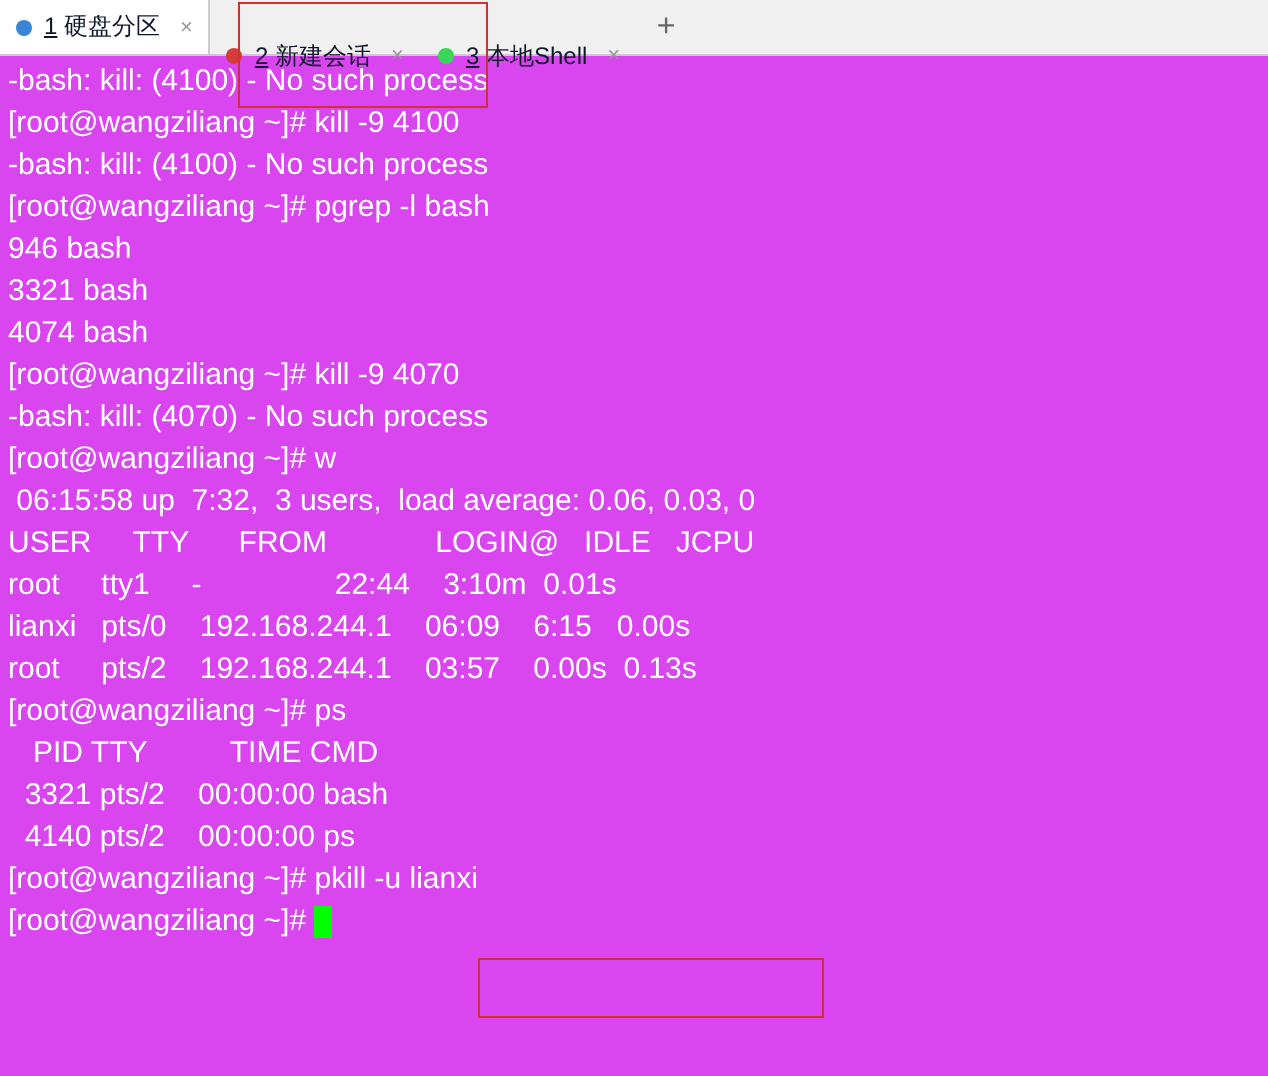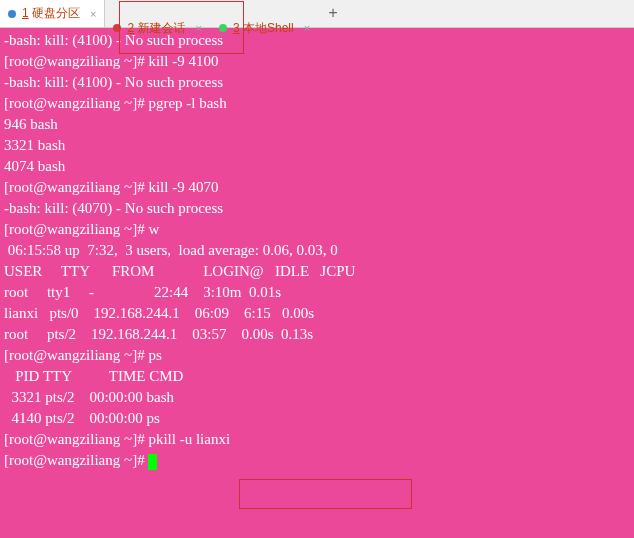--- a/index.html
+++ b/index.html
@@ -38,44 +38,44 @@
 }
 .tab-dot {
   width: 8px;
   height: 8px;
   border-radius: 50%;
 }
 .dot-blue { background: #3a84d6; }
 .dot-red { background: #d63a3a; }
 .dot-green { background: #3ad65a; }
 .tab-label {
-  color: #c2410c;
+  color: #0f172a;
 }
 .tab-label .num {
   text-decoration: underline;
 }
 .tab-close {
   color: #999;
   font-size: 11px;
   margin-left: 4px;
 }
 .tab-add {
   display: flex;
   align-items: center;
   justify-content: center;
   width: 28px;
   color: #666;
   font-size: 16px;
   cursor: pointer;
 }
 .terminal {
-  background: #ec4899;
+  background: #d946ef;
   color: #fff;
   padding: 2px 4px;
-  font-family: Liberation Serif, serif;
+  font-family: Liberation Sans, sans-serif;
   font-size: 15px;
   line-height: 21px;
   white-space: pre;
   height: calc(100% - 28px);
 }
 .red-box1 {
   position: absolute;
   border: 1px solid #d03030;
   left: 119px;
   top: 1px;

